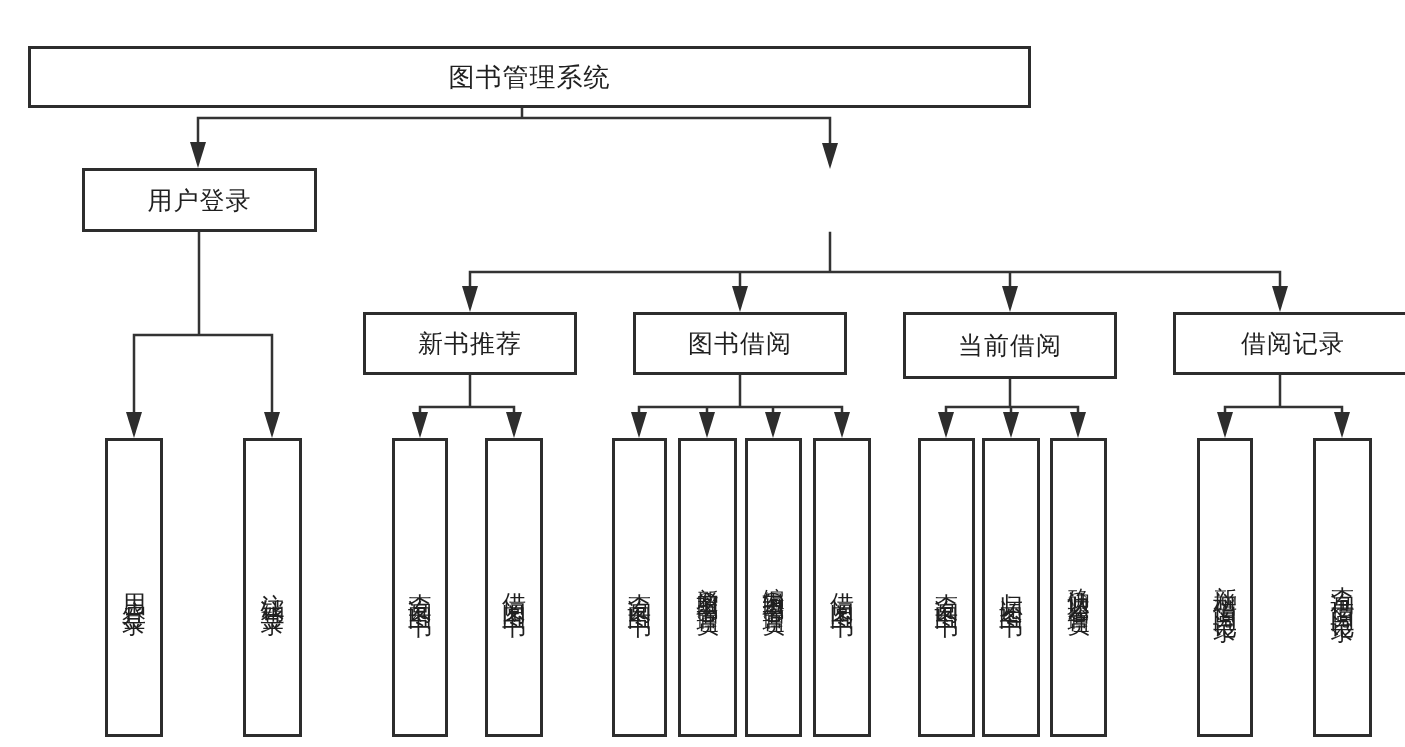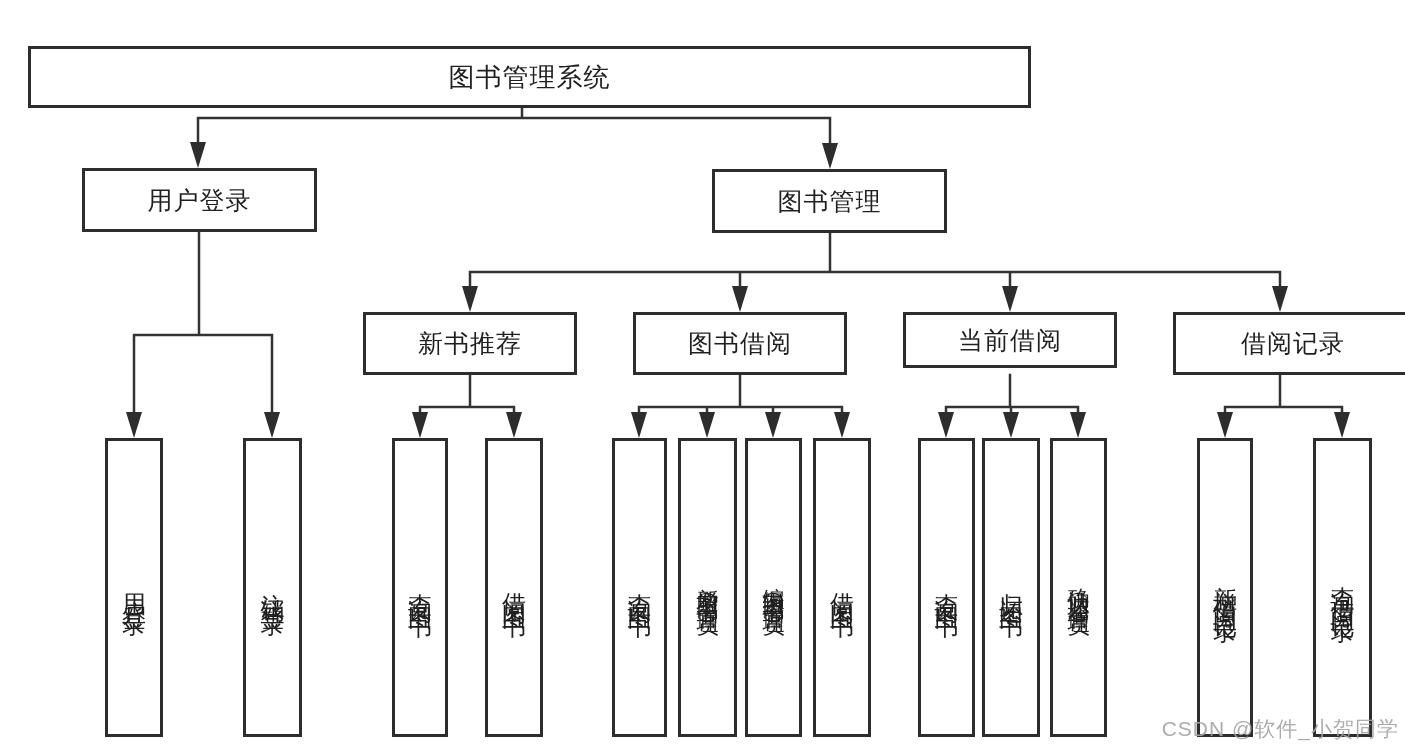--- a/index.html
+++ b/index.html
@@ -98,31 +98,28 @@
     </g>
   </svg>
 
   <div class="box root-box" style="left:28px; top:14px; width:1003px; height:62px;margin-top:32px;">
     <span class="lbl">图书管理系统</span>
   </div>
 
   <div class="box h-box" style="left:82px; top:168px; width:235px; height:64px;">
     <span class="lbl">用户登录</span>
   </div>
-  <div class="box h-box" style="left:712px; top:169px; width:235px; height:64px;">
-    <span class="lbl">图书管理</span>
-  </div>
 
   <div class="box h-box" style="left:363px; top:312px; width:214px; height:63px;">
     <span class="lbl">新书推荐</span>
   </div>
   <div class="box h-box" style="left:633px; top:312px; width:214px; height:63px;font-family:Liberation Mono, monospace;">
     <span class="lbl">图书借阅</span>
   </div>
-  <div class="box h-box" style="left:903px; top:312px; width:214px; height:56px;text-align:right;">
+  <div class="box h-box" style="left:903px; top:312px; width:214px; height:67px;text-align:right;">
     <span class="lbl">当前借阅</span>
   </div>
   <div class="box h-box" style="left:1173px; top:312px; width:240px; height:63px;">
     <span class="lbl">借阅记录</span>
   </div>
 
   <div class="box leaf" style="left:105px; top:438px; width:58px; height:299px;">
     <span class="lbl">用户登录</span>
   </div>
   <div class="box leaf" style="left:243px; top:438px; width:59px; height:299px;">
@@ -159,15 +156,14 @@
     <span class="lbl">确认归还（管理员）</span>
   </div>
 
   <div class="box leaf" style="left:1197px; top:438px; width:56px; height:299px;">
     <span class="lbl">新增借阅记录</span>
   </div>
   <div class="box leaf" style="left:1313px; top:438px; width:59px; height:299px;">
     <span class="lbl">查询借阅记录</span>
   </div>
 
-  <div class="watermark">CSDN @软件_小贺同学</div>
 
 </div>
 
 </body></html>

